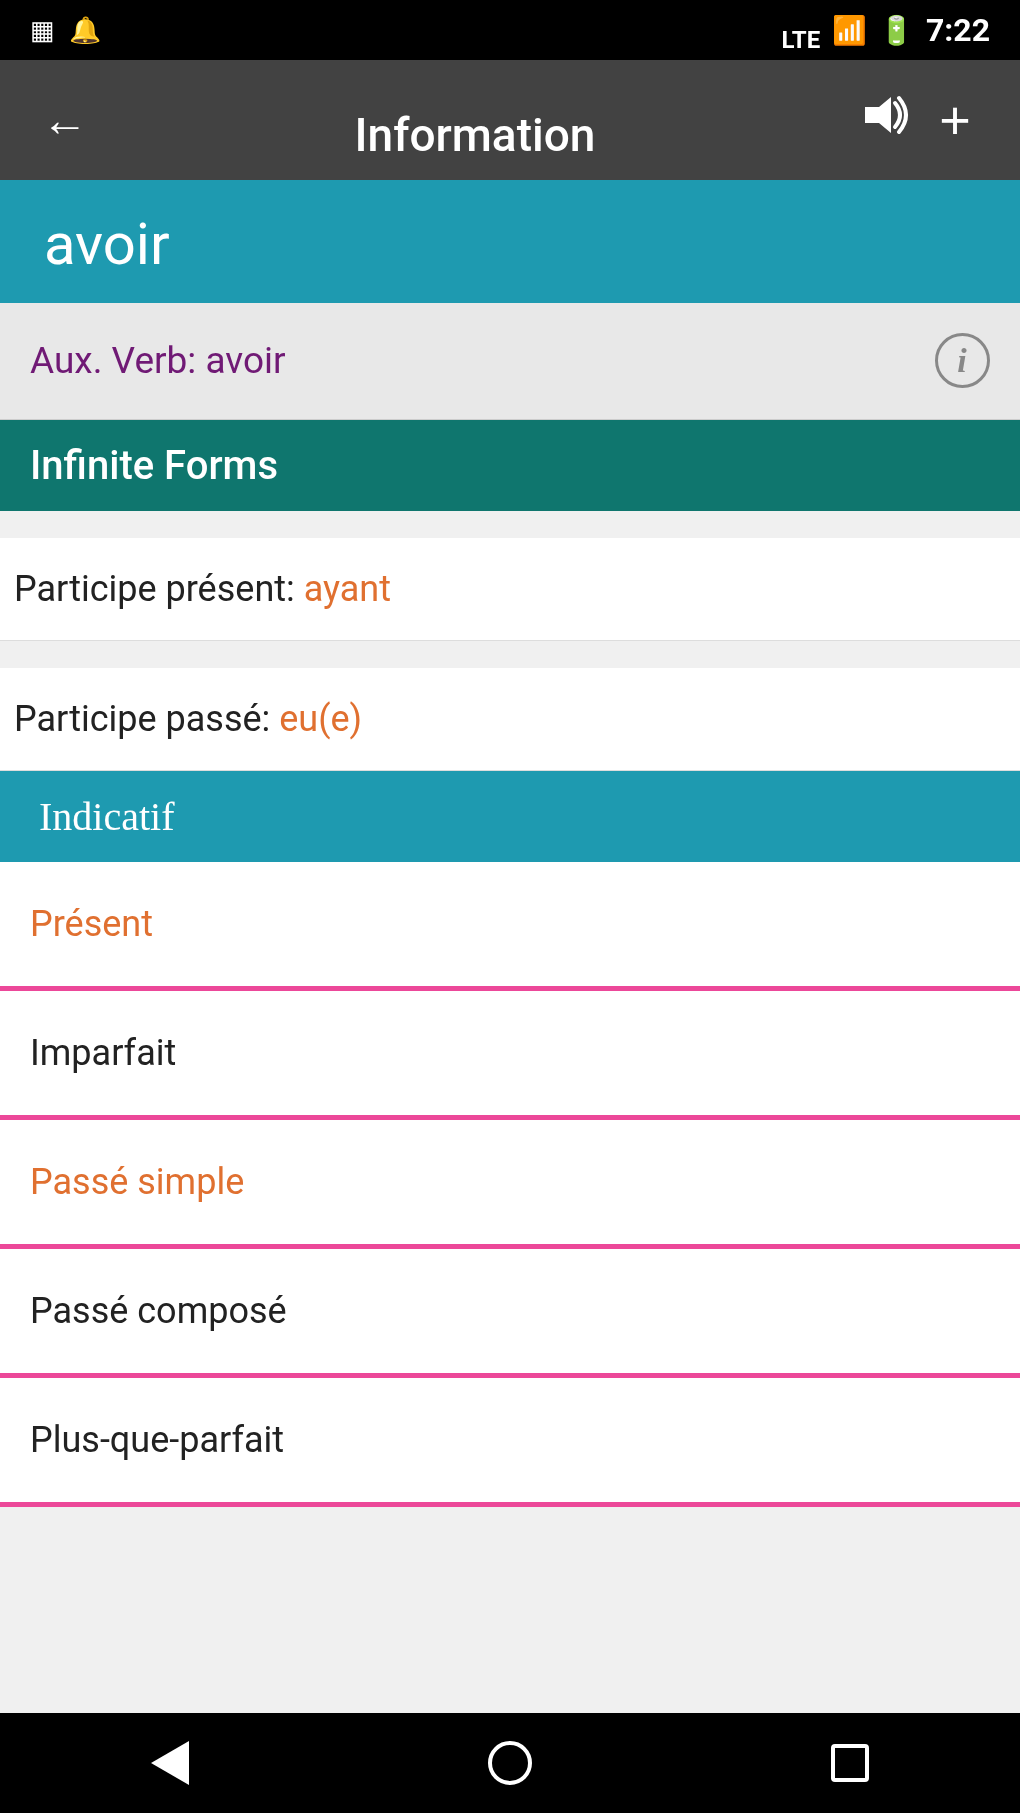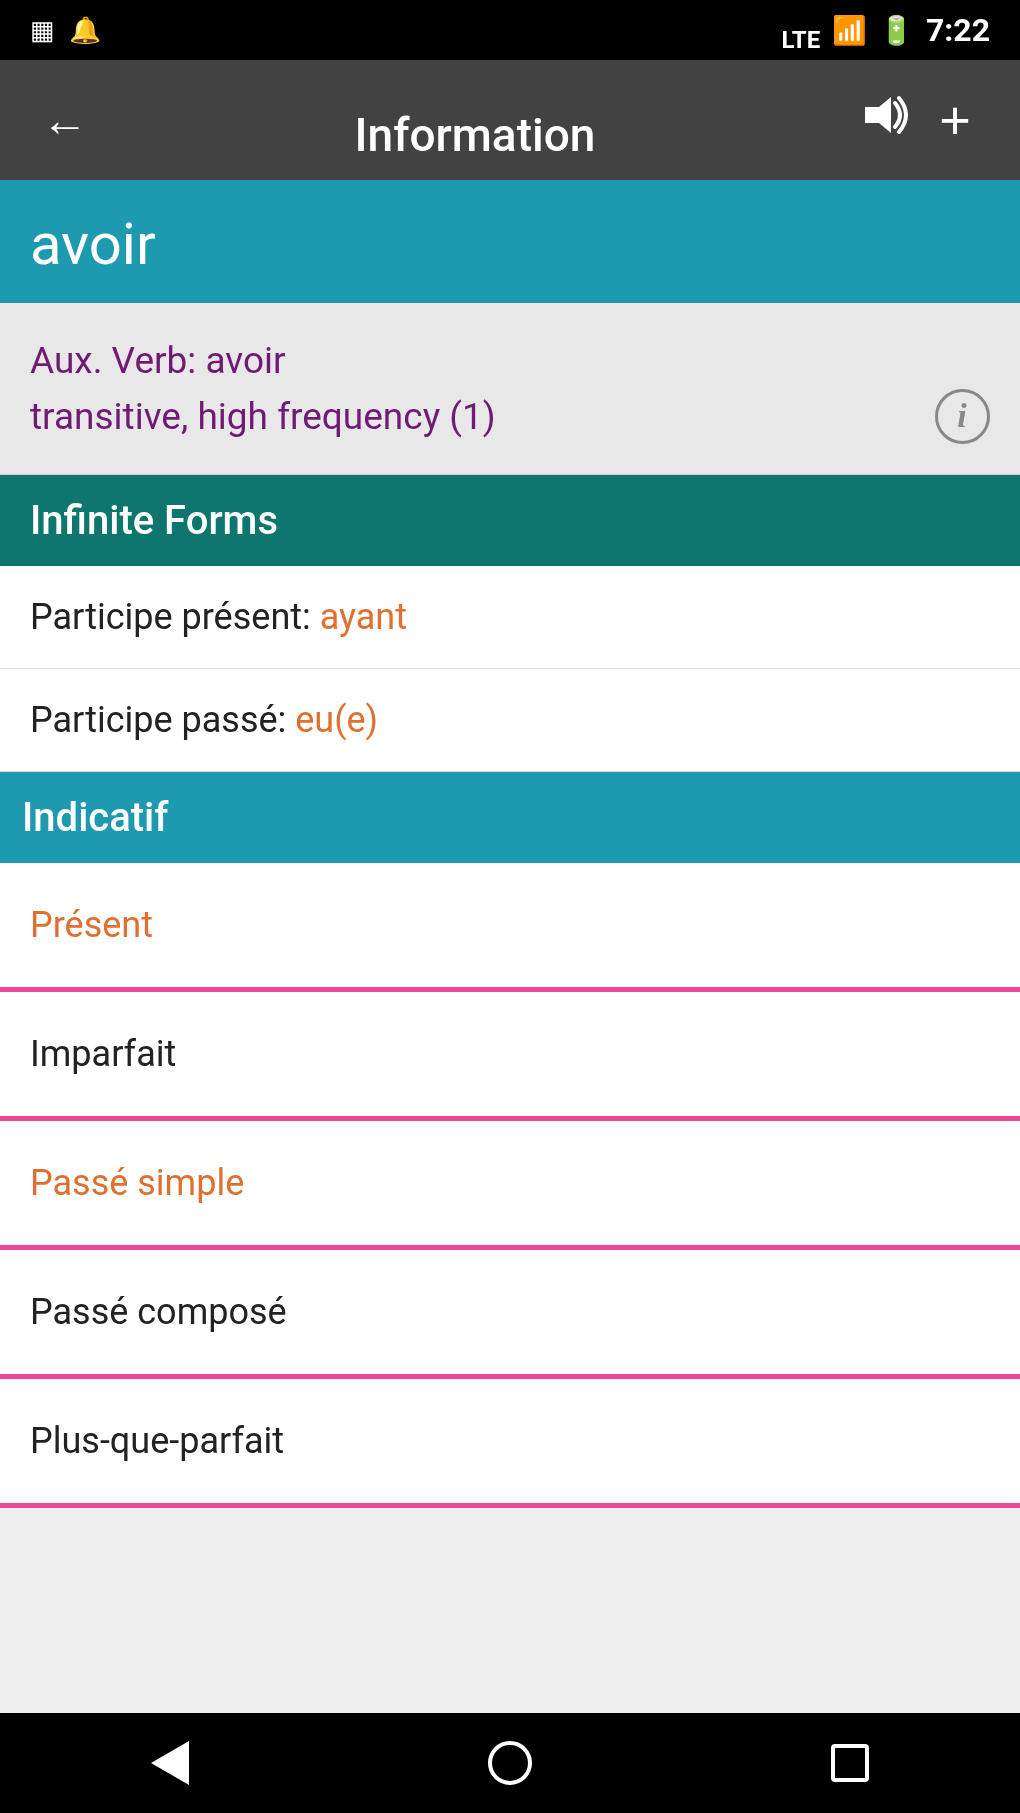--- a/index.html
+++ b/index.html
@@ -76,21 +76,21 @@
       display: flex;
       align-items: center;
       justify-content: center;
       width: 70px;
       height: 70px;
     }
 
     
     .word-section {
       background: #1e9ab0;
-      padding: 30px 30px 25px 30px;
+      padding: 30px 30px 25px 44px;
     }
 
     .word-title {
       color: #fff;
       font-size: 58px;
       font-weight: 400;
     }
 
     
     .definition-section {
@@ -156,37 +156,39 @@
 
     .section-header-text {
       color: #fff;
       font-size: 40px;
       font-weight: 500;
     }
 
     
     .list-item {
       background: #fff;
-      padding: 30px 30px;
+      padding: 30px 14px;
       border-bottom: 1px solid #ddd;
+      margin-top: 27px;
     }
 
     .list-item-text {
       font-size: 36px;
       color: #222;
     }
 
     .list-item-text .highlight {
       color: #e07030;
     }
 
     
     .indicatif-header {
       background: #1e9ab0;
-      padding: 22px 22px;
+      padding: 22px 39px;
+      font-family: Liberation Serif, serif;
     }
 
     
     .tense-item {
       background: #fff;
       padding: 41px 30px;
       border-bottom: 5px solid #ec4899;
     }
 
     .tense-item-text {
@@ -282,21 +284,20 @@
     <span style="font-size:54px; color:#fff; font-weight:300;">+</span>
   </button>
 </div>
 
 <div class="word-section">
   <span class="word-title">avoir</span>
 </div>
 
 <div class="definition-section">
   <div class="definition-aux">Aux. Verb: avoir</div>
-  <div class="definition-aux">transitive, high frequency (1)</div>
   <button class="info-circle-btn">
     <div class="info-circle">i</div>
   </button>
 </div>
 
 <div class="section-header">
   <span class="section-header-text">Infinite Forms</span>
 </div>
 
 <div class="list-item">

